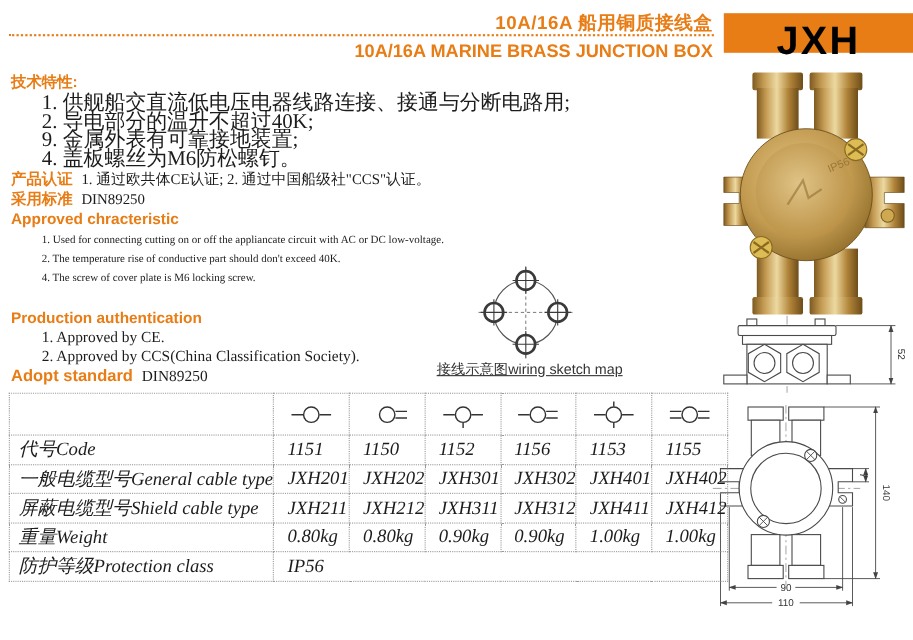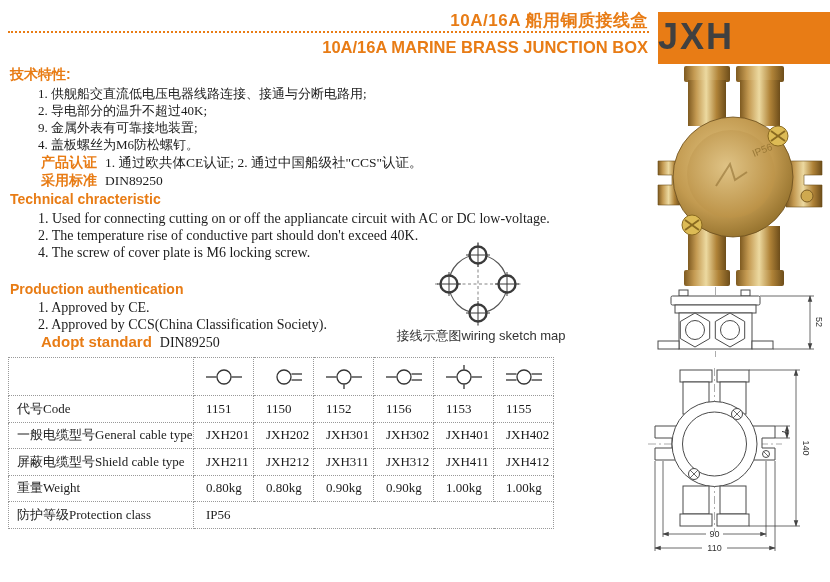--- a/index.html
+++ b/index.html
@@ -4,46 +4,46 @@
 <style>
   :root{ --orange:#e87c15; --ink:#1c1c1c; --line:#4a4a4a; }
   html,body{margin:0;padding:0;background:#fff;}
   .page{position:relative;width:830px;height:582px;background:#fff;overflow:hidden;
         font-family:"Liberation Serif","DejaVu Serif",serif;color:var(--ink);}
 
   
   .title-zh{position:absolute;top:9px;right:182px;font:bold 17px "Liberation Sans","DejaVu Sans",sans-serif;color:var(--orange);letter-spacing:.5px;white-space:nowrap;}
   .dotted-rule{position:absolute;top:31px;left:8px;width:641px;border-top:2px dotted var(--orange);}
   .title-en{position:absolute;top:38px;right:182px;font:bold 16.5px "Liberation Sans","DejaVu Sans",sans-serif;color:var(--orange);white-space:nowrap;}
-  .brand-badge{position:absolute;top:12px;left:658px;width:172px;height:52px;background:var(--orange);
-               color:#404040;font:bold 36px "Liberation Sans","DejaVu Sans",sans-serif;text-align:left;line-height:50px;letter-spacing:2px;}
+  .brand-badge{position:absolute;top:12px;left:658px;width:172px;height:36px;background:var(--orange);
+               color:#000000;font:bold 36px "Liberation Sans","DejaVu Sans",sans-serif;text-align:center;line-height:50px;letter-spacing:2px;}
 
   
   .h-orange{position:absolute;left:10px;font:bold 14px "Liberation Sans","DejaVu Sans",sans-serif;color:var(--orange);white-space:nowrap;}
-  .items{position:absolute;left:38px;font-size:13px;line-height:17px;white-space:nowrap;}
+  .items{position:absolute;left:38px;font-size:19px;line-height:17px;white-space:nowrap;}
   .inline-line{position:absolute;left:10px;white-space:nowrap;font-size:13.5px;}
-  .inline-line .lbl{font:bold 14px "Liberation Sans","DejaVu Sans",sans-serif;color:var(--orange);margin-right:8px;margin-left:31px;}
+  .inline-line .lbl{font:bold 14px "Liberation Sans","DejaVu Sans",sans-serif;color:var(--orange);margin-right:8px;}
 
   
   .wiring-svg{position:absolute;left:403px;top:238px;}
-  .wiring-caption{position:absolute;left:396px;top:327px;width:170px;text-align:center;
-                  font:13px "Liberation Sans","DejaVu Sans",sans-serif;color:#333;white-space:nowrap;}
+  .wiring-caption{position:absolute;left:396px;top:327px;width:170px;text-align:right;
+                  font:13px "Liberation Sans","DejaVu Sans",sans-serif;color:#333;white-space:nowrap;text-decoration:underline;}
 
   
   .photo-svg{position:absolute;left:654px;top:58px;}
   .sideview-svg{position:absolute;left:646px;top:285px;}
   .frontview-svg{position:absolute;left:644px;top:368px;}
   .dim-text{font:9px "Liberation Sans","DejaVu Sans",sans-serif;fill:#333;}
   .dline{stroke:#444;stroke-width:.8;fill:none;}
   .oline{stroke:#4a4a4a;stroke-width:1;fill:#fff;}
   .cline{stroke:#888;stroke-width:.7;fill:none;stroke-dasharray:8 3 2 3;}
 
   
   .spec-table{position:absolute;left:8px;top:357px;border-collapse:collapse;table-layout:fixed;
-              font-size:13px;color:var(--ink);}
+              font-size:17px;color:var(--ink);font-style:italic;}
   .spec-table td,.spec-table th{border:1px dotted #999;padding:0 0 0 12px;text-align:left;font-weight:normal;overflow:hidden;white-space:nowrap;}
   .spec-table thead tr{height:38px;}
   .spec-table tbody tr{height:26.5px;}
   .label-cell{padding-left:8px !important;}
   .sym-cell{text-align:center !important;padding:0 !important;vertical-align:middle;}
   .symsvg{display:block;margin:0 auto;}
   .symsvg circle{fill:none;stroke:#333;stroke-width:1.3;}
   .symsvg line{stroke:#333;stroke-width:1.3;}
 </style>
 </head>
@@ -63,22 +63,22 @@
     <div>9. 金属外表有可靠接地装置;</div>
     <div>4. 盖板螺丝为M6防松螺钉。</div>
   </div>
   <div class="inline-line" style="top:154px">
     <span class="lbl">产品认证</span><span>1. 通过欧共体CE认证; 2. 通过中国船级社"CCS"认证。</span>
   </div>
   <div class="inline-line" style="top:172px">
     <span class="lbl">采用标准</span><span>DIN89250</span>
   </div>
 
-  <div class="h-orange" style="top:191px">Technical chracteristic</div>
-  <div class="items" style="top:210px;font-size:14px">
+  <div class="h-orange" style="top:191px">Approved chracteristic</div>
+  <div class="items" style="top:210px;font-size:10px">
     <div>1. Used for connecting cutting on or off the appliancate circuit with AC or DC low-voltage.</div>
     <div>2. The temperature rise of conductive part should don't exceed 40K.</div>
     <div>4. The screw of cover plate is M6 locking screw.</div>
   </div>
   <div class="h-orange" style="top:281px">Production authentication</div>
   <div class="items" style="top:299px;font-size:14px">
     <div>1. Approved by CE.</div>
     <div>2. Approved by CCS(China Classification Society).</div>
   </div>
   <div class="inline-line" style="top:333px;font-size:14px">

